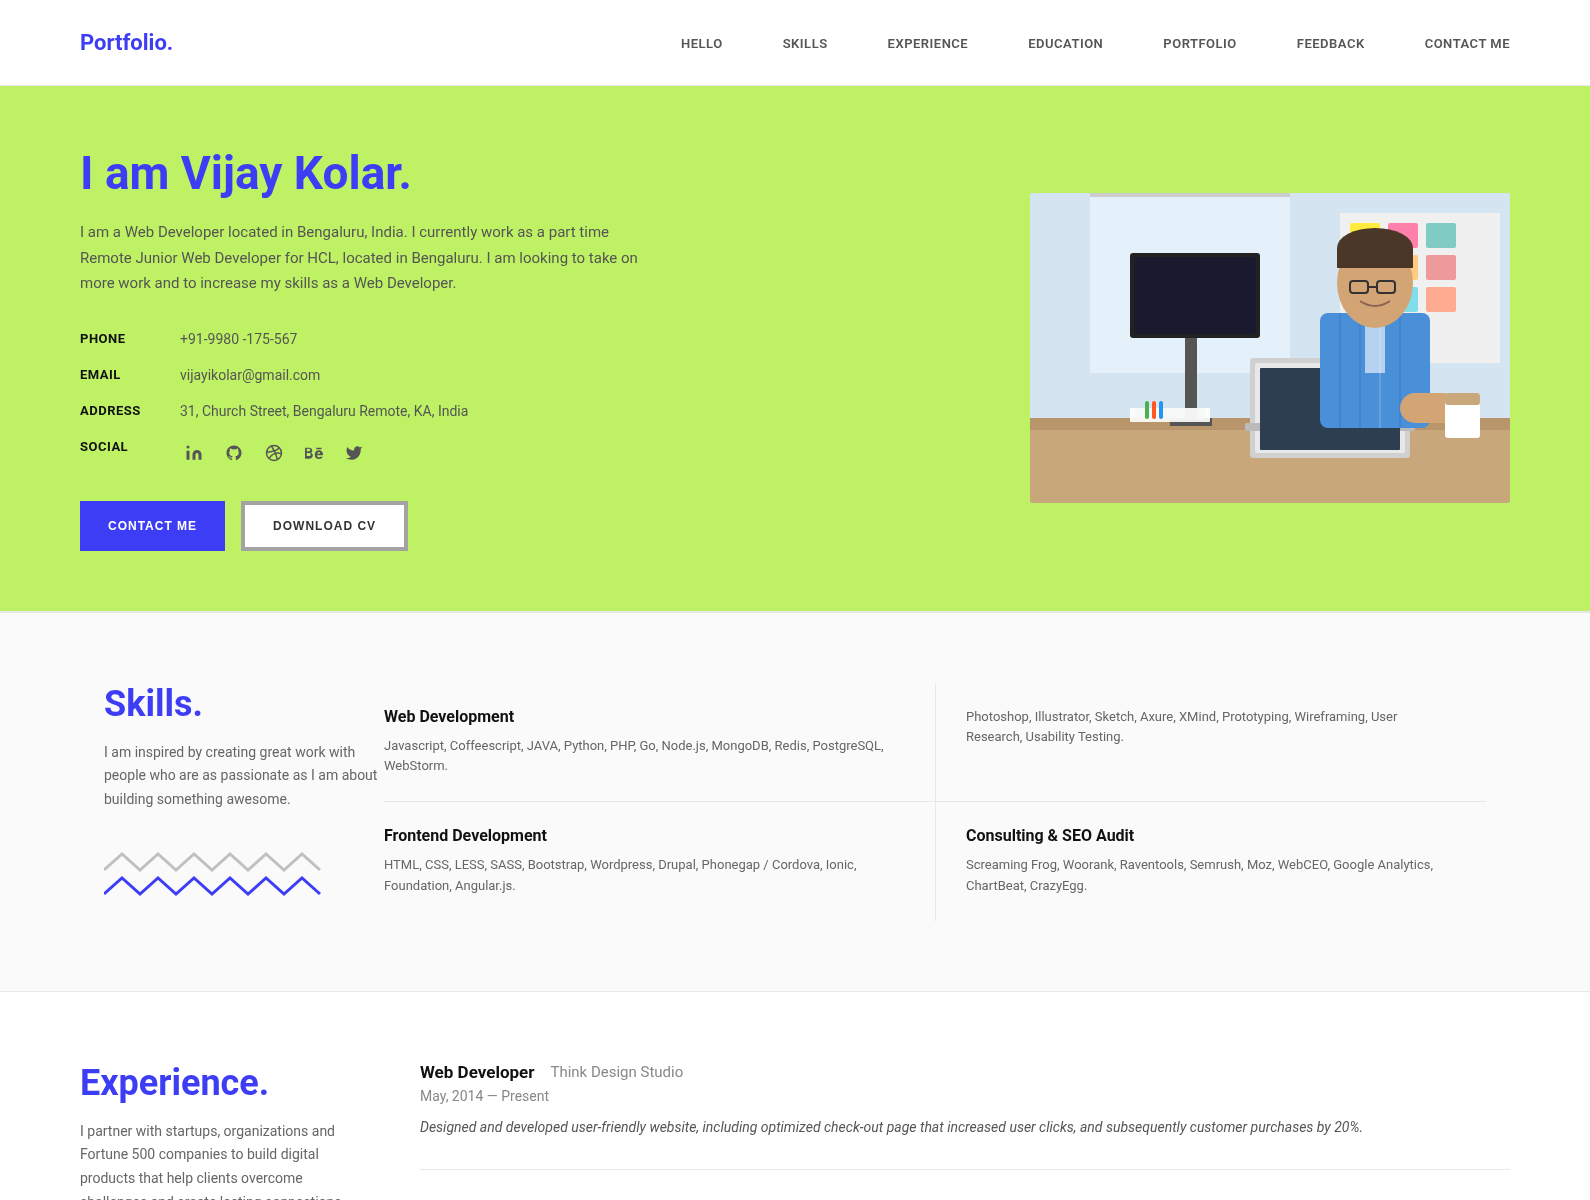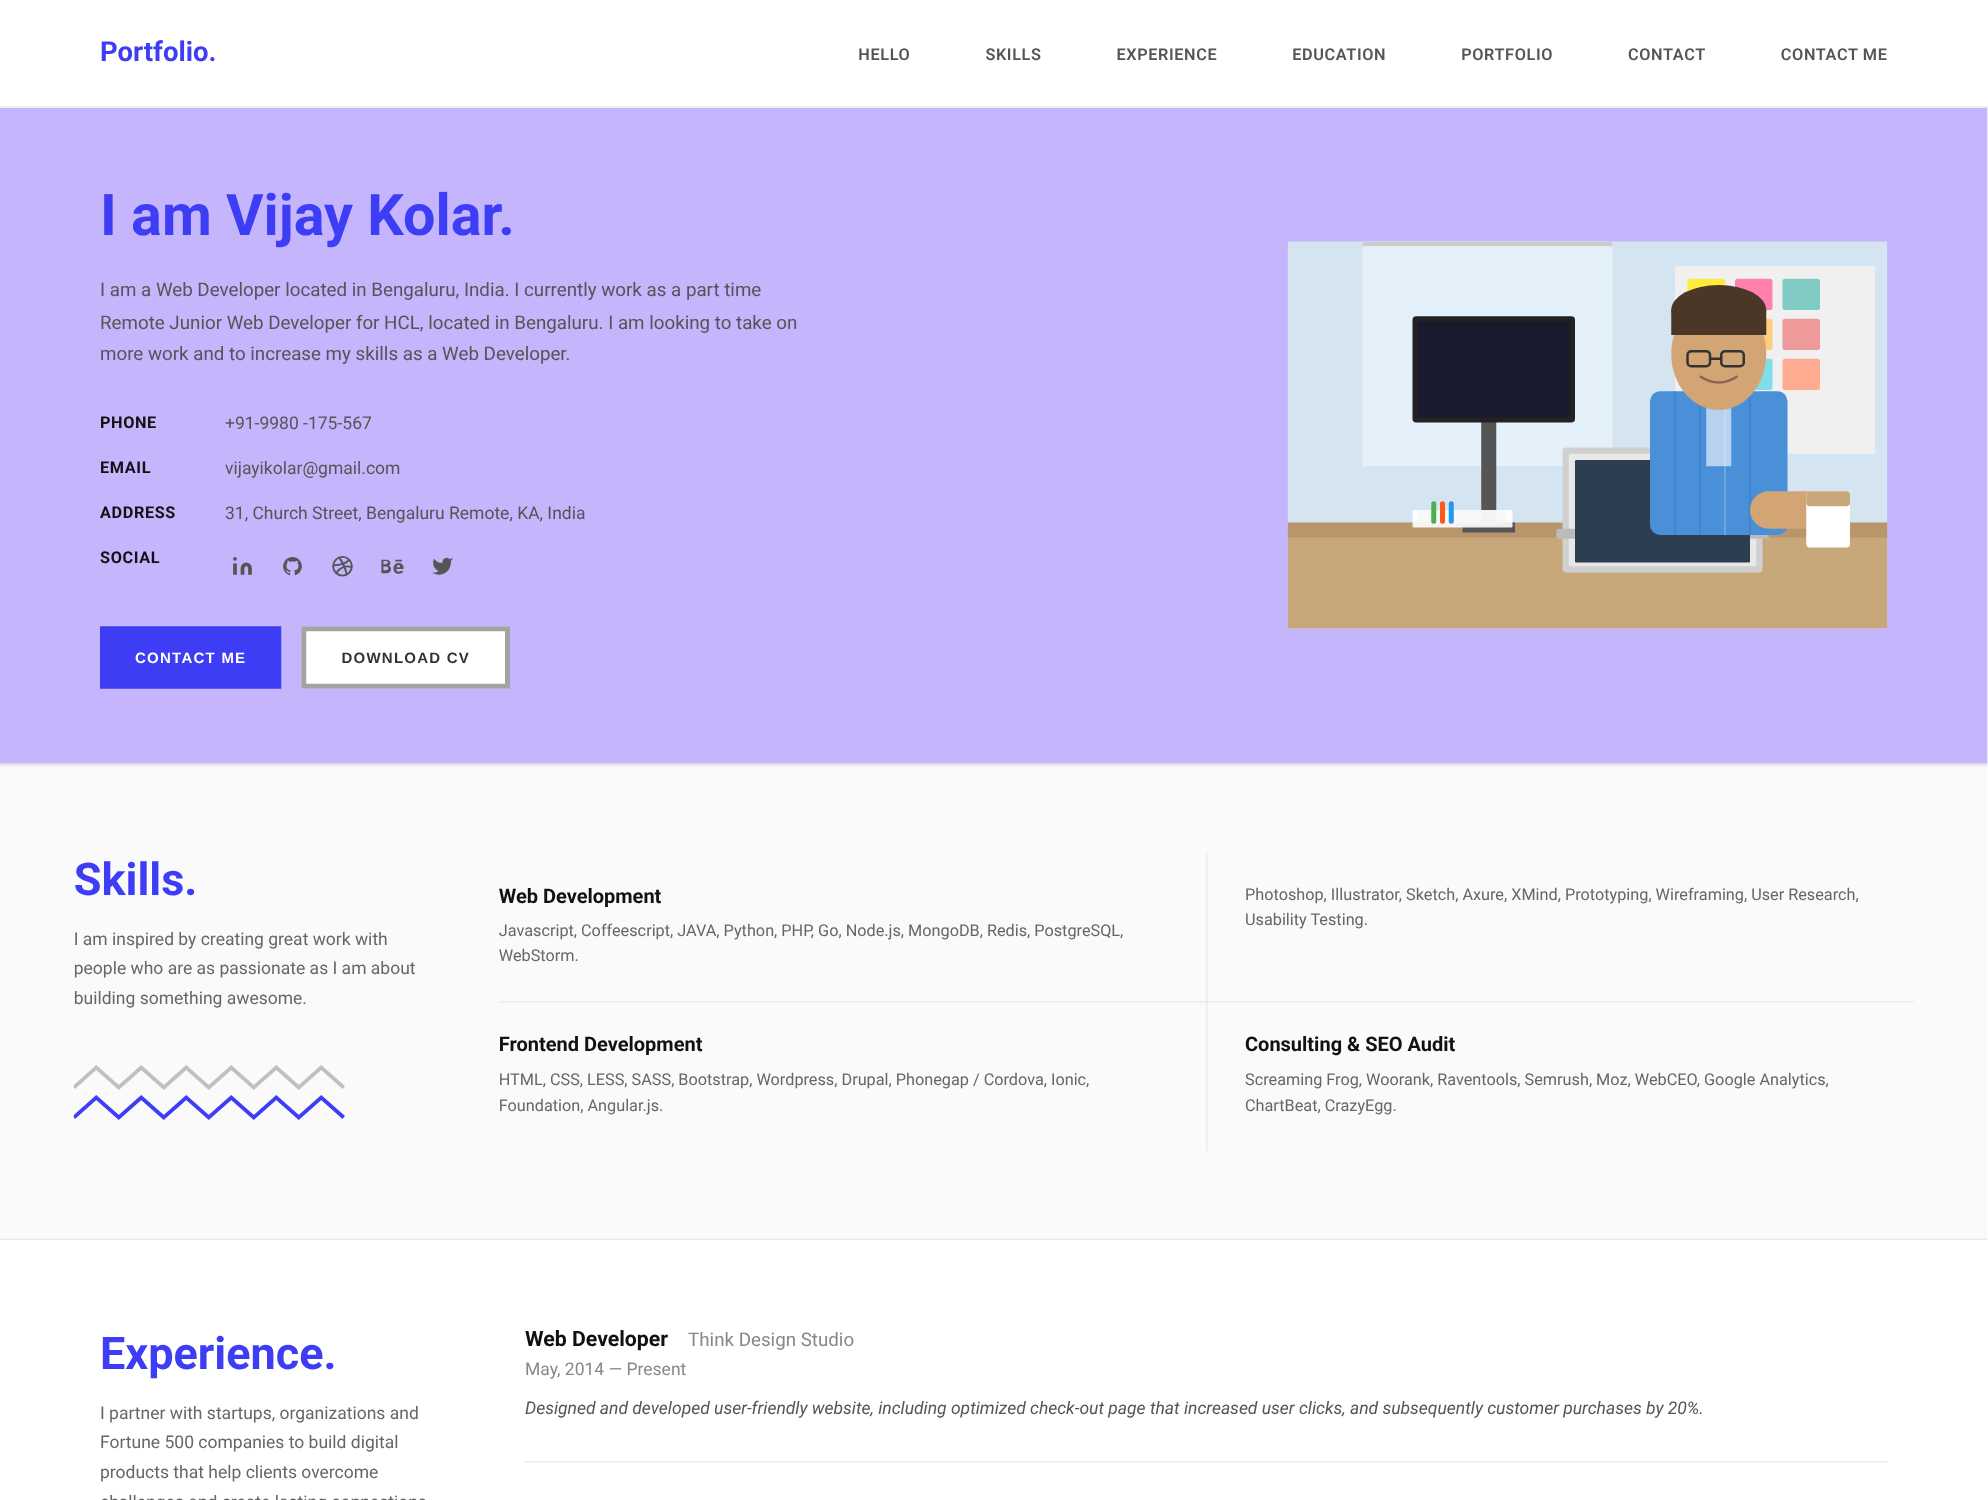--- a/index.html
+++ b/index.html
@@ -15,21 +15,21 @@
     .logo span { color: #3d3df5; }
     .nav-links { display: flex; gap: 60px; list-style: none; }
     .nav-links li a {
       text-decoration: none; font-size: 13px; font-weight: 600;
       color: #555; letter-spacing: 0.5px;
     }
 
     
     .hero-section {
       display: flex; align-items: center; justify-content: space-between;
-      padding: 60px 80px; background: #c4b5fd;
+      padding: 60px 80px; background: #bef264;
     }
     .hero-content { flex: 1; max-width: 560px; }
     .hero-content h1 { font-size: 46px; font-weight: 700; color: #111; margin-bottom: 20px; }
     .hero-content h1 span { color: #3d3df5; }
     .hero-content .intro { font-size: 15px; color: #555; line-height: 1.7; margin-bottom: 30px; }
     .info-table { display: grid; grid-template-columns: 100px 1fr; gap: 12px 0; margin-bottom: 30px; }
     .info-label { font-size: 13px; font-weight: 700; color: #111; letter-spacing: 0.5px; padding: 4px 0; }
     .info-value { font-size: 14px; color: #555; padding: 4px 0; }
     .social-icons { display: flex; gap: 12px; align-items: center; }
     .social-icon {
@@ -44,21 +44,21 @@
     .btn-secondary {
       background: #fff; color: #333; border: 4px solid #a3a3a3; padding: 14px 28px;
       font-size: 12px; font-weight: 700; letter-spacing: 1px; cursor: pointer;
     }
 
     
     .section-divider { height: 1px; background: #e8e8e8; margin: 0 0; }
 
     
     .skills-section {
-      display: flex; padding: 70px 59px; gap: 60px; background: #fafafa;
+      display: flex; padding: 70px 104px; background: #fafafa;
       border-top: 1px solid #e8e8e8; border-bottom: 1px solid #e8e8e8;
     }
     .skills-left { flex: 0 0 280px; }
     .skills-left h2 { font-size: 36px; font-weight: 700; color: #111; margin-bottom: 16px; }
     .skills-left h2 span { color: #3d3df5; }
     .skills-left p { font-size: 14px; color: #666; line-height: 1.7; margin-bottom: 40px; }
     .wave-graphic { display: flex; flex-direction: column; gap: 4px; }
     .wave-row { display: flex; gap: 3px; }
     .skills-right { flex: 1; display: grid; grid-template-columns: 1fr 1fr; gap: 0; }
     .skill-item { padding: 24px 30px 24px 0; border-bottom: 1px solid #e8e8e8; }
@@ -94,21 +94,21 @@
 <nav>
   <div class="logo">
     <span>Portfolio</span><span style="color:#3d3df5">.</span>
   </div>
   <ul class="nav-links">
     <li><a href="#">HELLO</a></li>
     <li><a href="#">SKILLS</a></li>
     <li><a href="#">EXPERIENCE</a></li>
     <li><a href="#">EDUCATION</a></li>
     <li><a href="#">PORTFOLIO</a></li>
-    <li><a href="#">CONTACT</a></li>
+    <li><a href="#">FEEDBACK</a></li>
     <li><a href="#">CONTACT ME</a></li>
   </ul>
 </nav>
 
 <section class="hero-section">
   <div class="hero-content">
     <h1>
       <span>I am Vijay Kolar</span><span style="color:#3d3df5">.</span>
     </h1>
     <p class="intro">I am a Web Developer located in Bengaluru, India. I currently work as a part time Remote Junior Web Developer for HCL, located in Bengaluru. I am looking to take on more work and to increase my skills as a Web Developer.</p>

